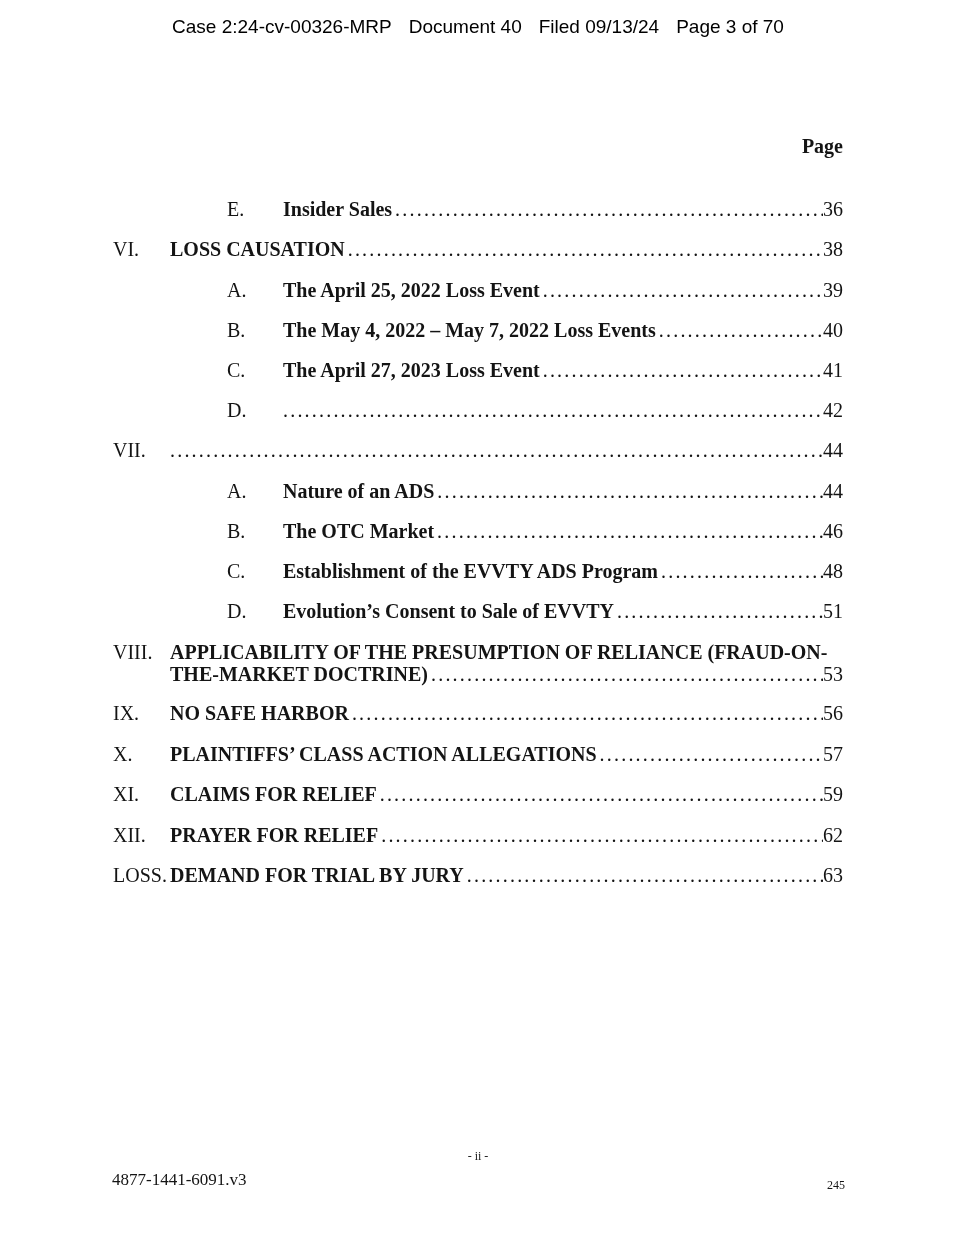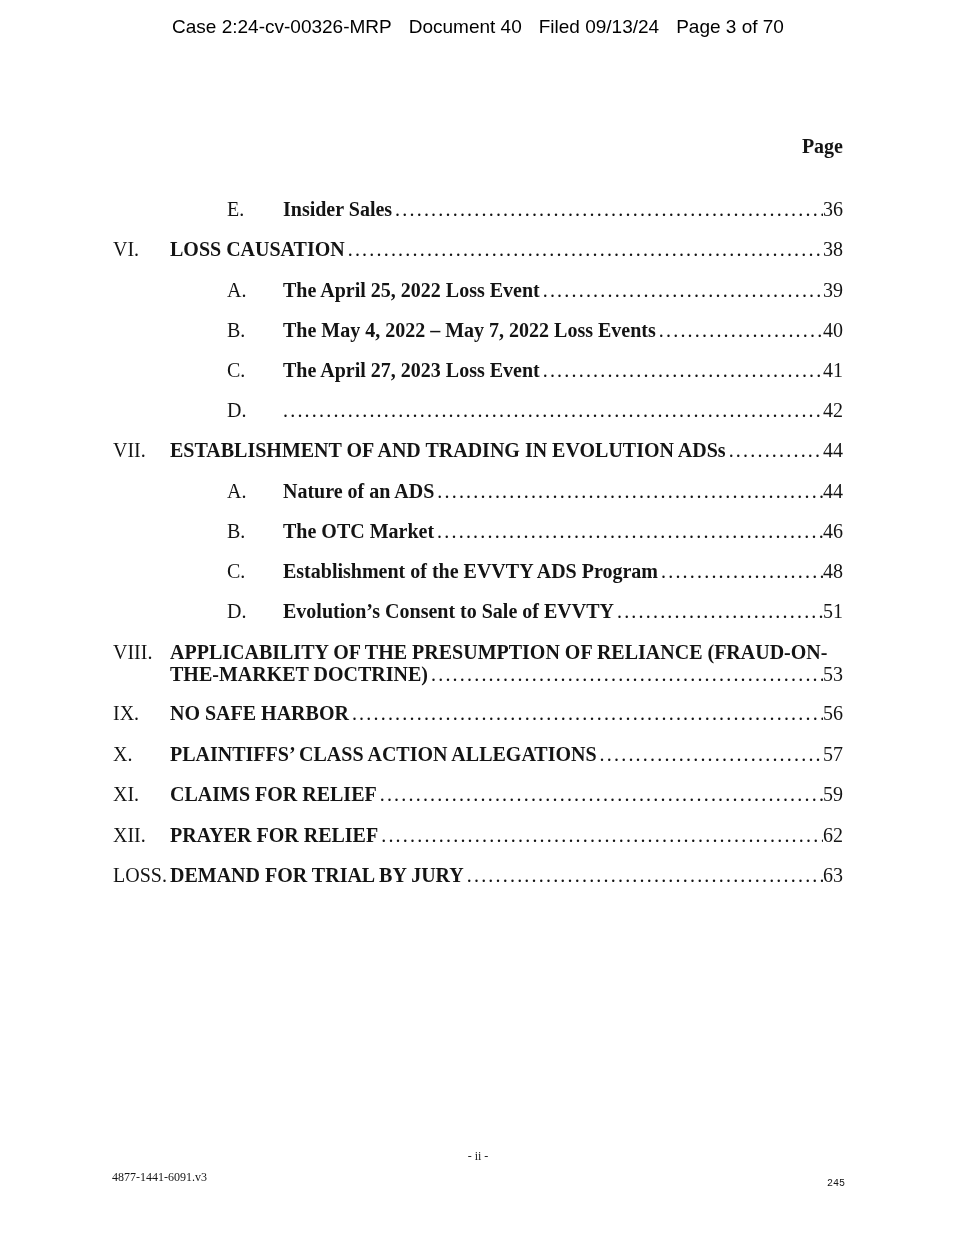--- a/index.html
+++ b/index.html
@@ -57,28 +57,28 @@
     top: 1149px;
     left: 0;
     width: 100%;
     text-align: center;
     font-size: 12px;
   }
   .doc-id {
     position: absolute;
     top: 1170px;
     left: 112px;
-    font-size: 12px;
+    font-size: 17px;
   }
   .bates {
     position: absolute;
     top: 1178px;
     right: 111px;
-    font-family: Liberation Mono, monospace;
-    font-size: 10px;
+    font-family: Liberation Serif, serif;
+    font-size: 12px;
   }
 </style>
 </head>
 <body>
 
 <div class="page">
 
   <div class="stamp">
     <span>Case 2:24-cv-00326-MRP</span>
     <span>Document 40</span>
@@ -124,21 +124,20 @@
   </div>
 
   <div class="toc-row sub" style="top:399px">
     <span class="num">D.</span>
     <span class="leader"></span>
     <span class="pg">42</span>
   </div>
 
   <div class="toc-row" style="top:439px">
     <span class="num">VII.</span>
-    <span class="title">ESTABLISHMENT OF AND TRADING IN EVOLUTION ADSs</span>
     <span class="leader"></span>
     <span class="pg">44</span>
   </div>
 
   <div class="toc-row sub" style="top:480px">
     <span class="num">A.</span>
     <span class="title">Nature of an ADS</span>
     <span class="leader"></span>
     <span class="pg">44</span>
   </div>

